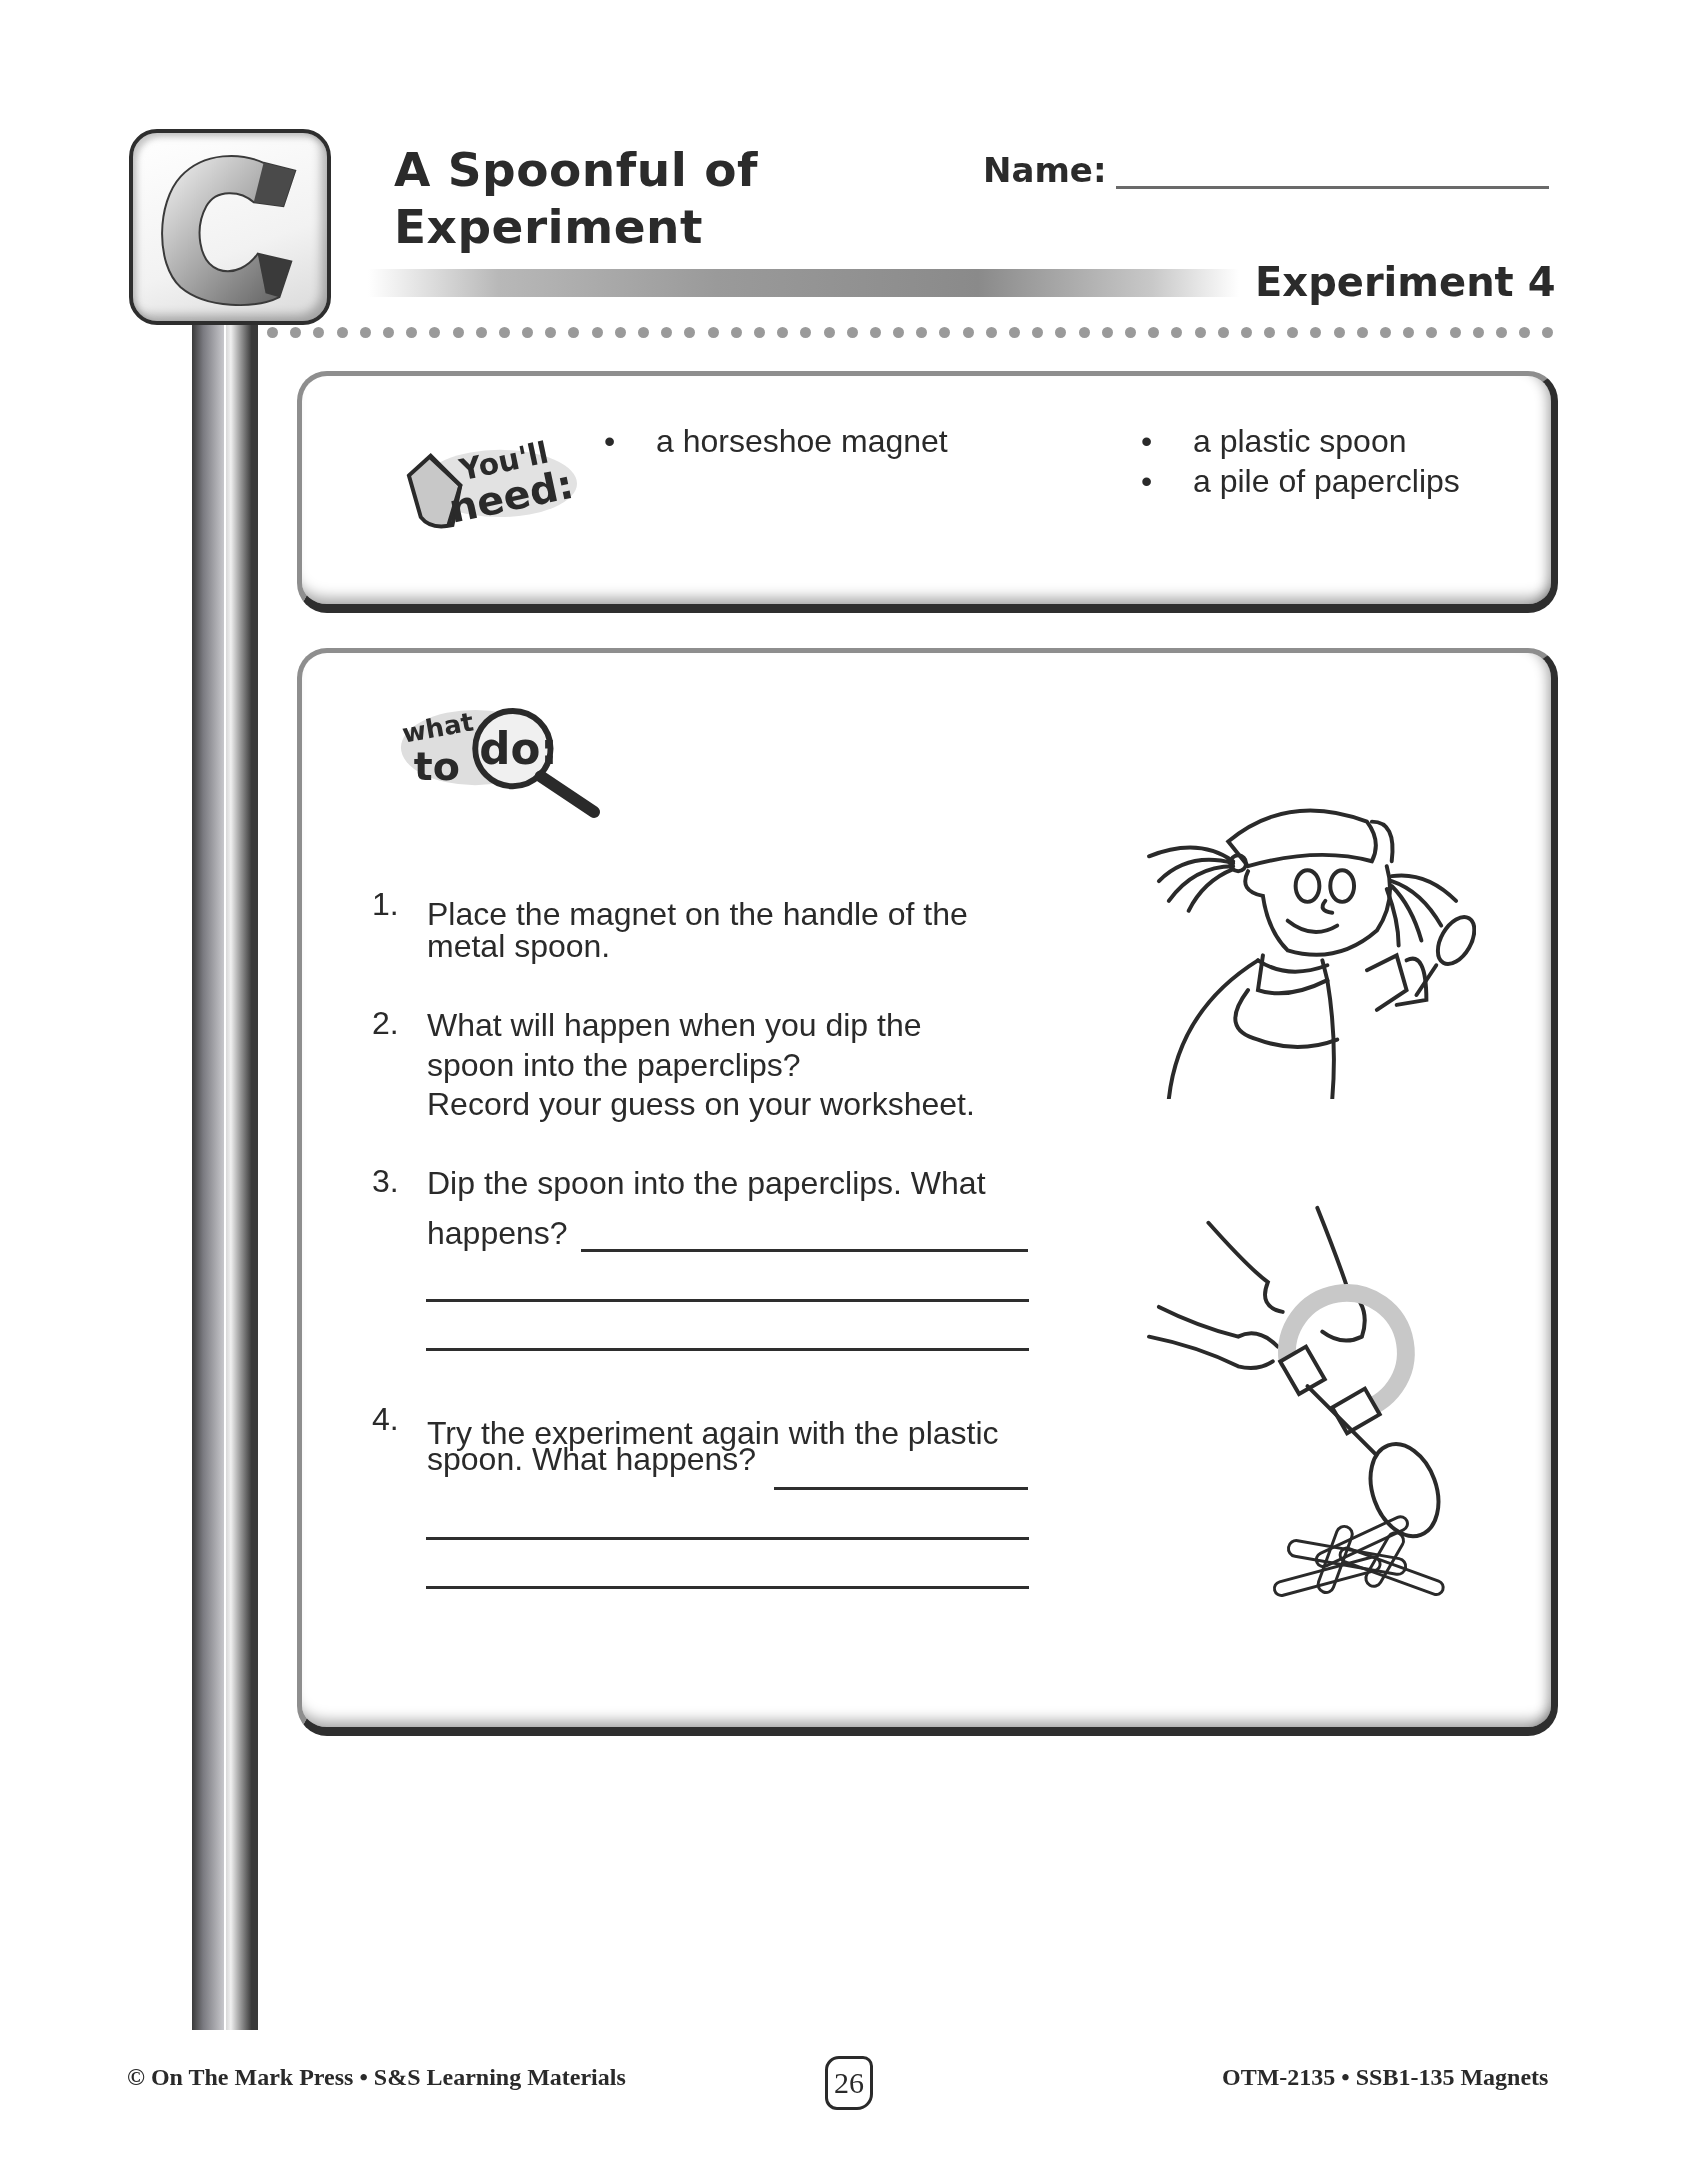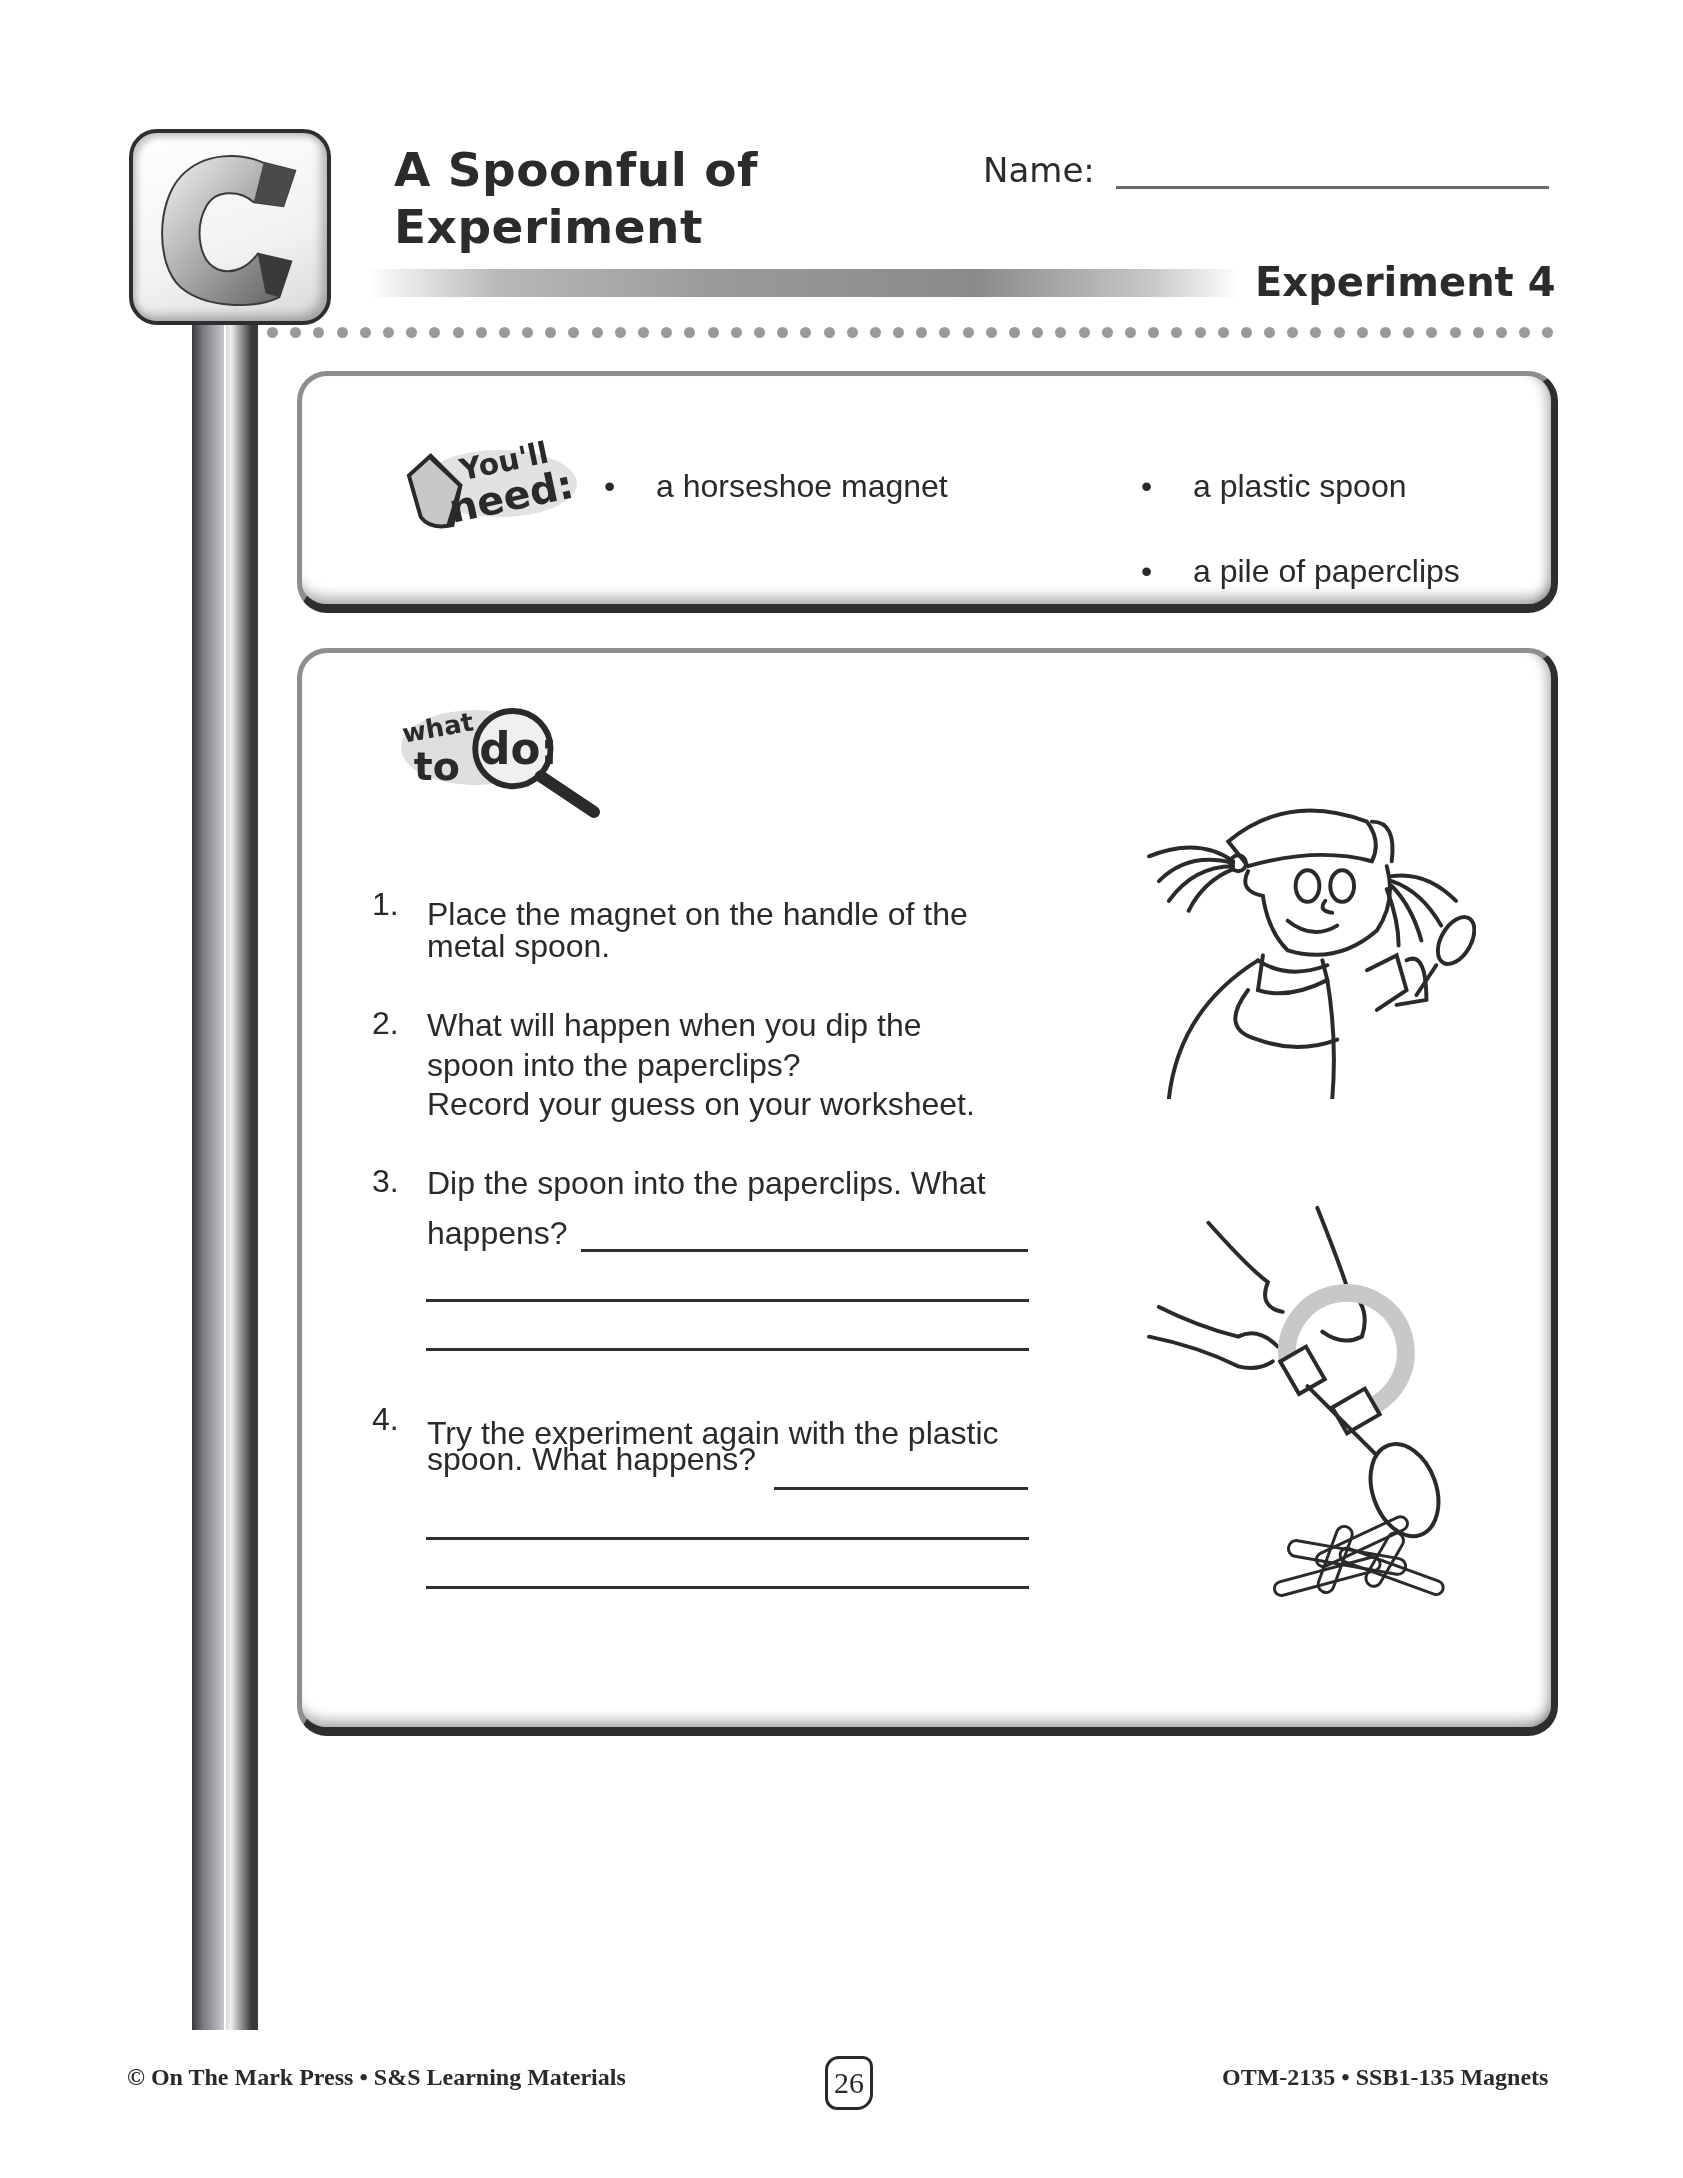--- a/index.html
+++ b/index.html
@@ -7,39 +7,39 @@
 
   
   .pole{position:absolute;left:192px;top:297px;width:65px;height:1733px;}
   .pole .rail{position:absolute;top:0;bottom:0;}
   .pole .rail.l{left:0;width:32px;background:linear-gradient(90deg,#3a3a3a 0%,#7a7a80 35%,#c8c8cc 100%);}
   .pole .rail.r{left:34px;width:32px;background:linear-gradient(90deg,#d8d8d8 0%,#f0f0f0 15%,#9a9a9a 45%,#3a3a3a 80%);}
   .sign{position:absolute;left:129px;top:129px;width:194px;height:188px;border-radius:28px;border:4px solid #2e2e2e;background:linear-gradient(160deg,#ffffff 0%,#f2f2f2 60%,#d8d8d8 100%);box-shadow:inset -6px -6px 10px rgba(0,0,0,.25), inset 4px 4px 6px rgba(160,160,160,.6);overflow:hidden;}
   .sign svg{position:absolute;left:14px;top:12px;}
 
   .title{position:absolute;left:394px;top:141px;font-family:"DejaVu Sans",sans-serif;font-weight:bold;font-size:47px;line-height:57px;color:#2b2b2b;letter-spacing:0.5px;}
-  .name-label{position:absolute;left:983px;top:150px;font-family:"DejaVu Sans",sans-serif;font-weight:normal;font-size:34px;color:#2b2b2b;}
+  .name-label{position:absolute;left:983px;top:150px;font-family:"DejaVu Sans",sans-serif;font-weight:bold;font-size:34px;color:#2b2b2b;}
   .name-line{position:absolute;left:1116px;top:186px;width:433px;height:3px;background:#6a6a6a;}
 
   .gradbar{position:absolute;left:368px;top:269px;width:871px;height:28px;background:linear-gradient(90deg,#ffffff 0%,#b8b8b8 15%,#9a9a9a 40%,#8a8a8a 70%,#c8c8c8 90%,#ffffff 100%);}
   .experiment{position:absolute;left:1255px;top:259px;font-family:"DejaVu Sans",sans-serif;font-weight:bold;font-size:40px;color:#2b2b2b;}
 
   .dots{position:absolute;left:267px;top:327px;width:1287px;height:14px;display:flex;justify-content:space-between;}
   .dots span{width:11px;height:11px;border-radius:50%;background:#9a9a9a;}
 
   
   .box{position:absolute;border-radius:30px;border-top:5px solid #8e8e8e;border-left:5px solid #8e8e8e;border-right:7px solid #2e2e2e;border-bottom:9px solid #2e2e2e;background:#fff;box-shadow:inset 0 -16px 14px -10px rgba(0,0,0,.35), inset -14px 0 12px -10px rgba(0,0,0,.3);}
   .box-need{left:297px;top:371px;width:1249px;height:228px;}
   .box-todo{left:297px;top:648px;width:1249px;height:1074px;}
 
   .logo-need{position:absolute;left:401px;top:426px;width:178px;height:114px;}
   .logo-todo{position:absolute;left:396px;top:693px;width:208px;height:129px;}
 
   .need-list{position:absolute;top:421px;font-size:32px;line-height:40px;color:#2a2a2a;margin:0;padding:0;list-style:none;}
-  .need-list li{position:relative;padding-left:54px;margin-top:45px;}
+  .need-list li{position:relative;padding-left:54px;}
   .need-list li::before{content:"\2022";position:absolute;left:2px;top:0;}
   .need-col1{left:602px;width:515px;}
   .need-col2{left:1139px;width:396px;}
 
   .steps{position:absolute;left:372px;top:886px;width:673px;font-size:32px;color:#2a2a2a;}
   .step{position:absolute;left:0;width:673px;}
   .step .num{position:absolute;left:0;top:0;}
   .step .txt{position:absolute;left:55px;line-height:40px;}
   .blank{position:absolute;height:3px;background:#2e2e2e;}
 

